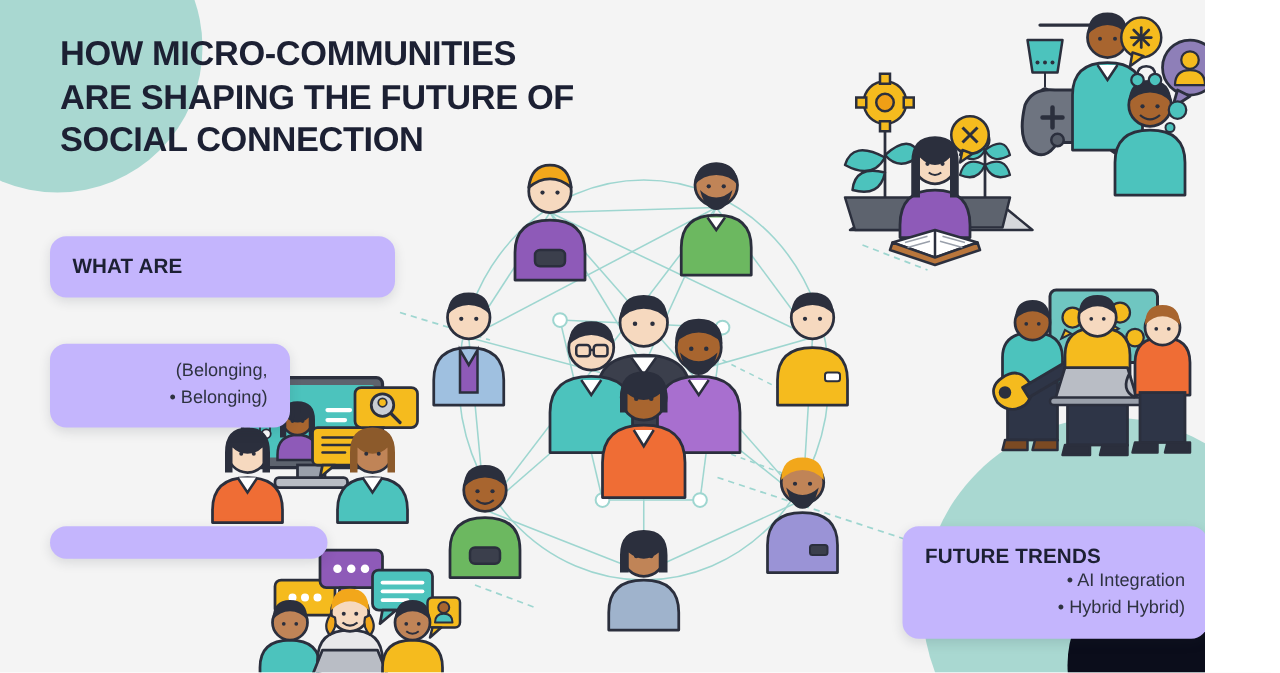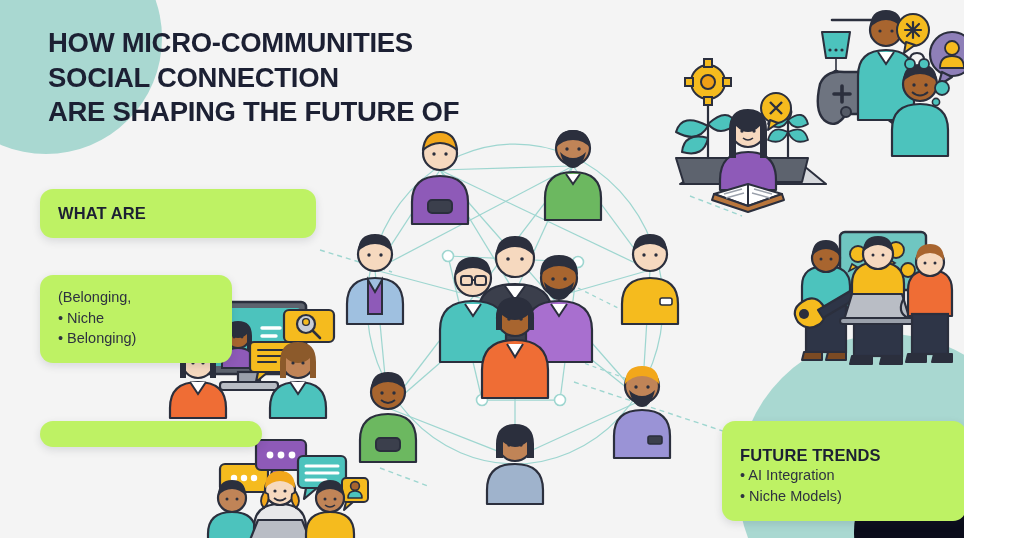--- a/index.html
+++ b/index.html
@@ -44,74 +44,74 @@
     line-height: 1.26;
     letter-spacing: -0.3px;
     color: #1c2033;
     text-transform: uppercase;
   }
   #page-title .tline { display: block; }
 
   
   .card {
     position: absolute;
-    background: #bef264;
+    background: #c4b5fd;
     border-radius: 13px;
     box-shadow: 0 3px 9px rgba(30,35,55,0.13);
     box-sizing: border-box;
   }
   .card-title {
     font-size: 16.5px;
     font-weight: bold;
     color: #1c2033;
     text-transform: uppercase;
     letter-spacing: 0.1px;
     line-height: 1.24;
   }
   .card-body {
     font-size: 14.5px;
     color: #2e3240;
     line-height: 1.42;
   }
-  .card-body .bullet-row { display: block; white-space: nowrap; }
+  .card-body .bullet-row { display: block; white-space: nowrap; text-align: right; }
 
   #card-what-are {
     left: 40px; top: 189px;
     width: 276px; padding: 14px 18px 15px 18px;
   }
   #card-definition {
     left: 40px; top: 275px;
     width: 192px; padding: 12px 18px 14px 18px;
   }
   #card-benefits {
     left: 40px; top: 421px;
     width: 222px; padding: 12px 18px 14px 18px;
   }
   #card-future {
     left: 722px; top: 421px;
-    width: 244px; padding: 24px 18px 14px 18px;
+    width: 244px; padding: 14px 18px 14px 18px;
   }
 
   
   .illus { position: absolute; }
   svg { display: block; overflow: visible; }
 </style>
 </head>
 <body>
 
 <div id="canvas">
 
   <div class="blob" id="blob-top-left"></div>
   <div class="blob" id="blob-bottom-right-mint"></div>
   <div class="blob" id="blob-bottom-right-dark"></div>
 
   <div id="page-title">
     <span class="tline">HOW MICRO-COMMUNITIES</span>
+    <span class="tline">ARE SHAPING THE FUTURE OF</span>
     <span class="tline">SOCIAL CONNECTION</span>
-    <span class="tline">ARE SHAPING THE FUTURE OF</span>
   </div>
 
   <svg class="illus" style="left:0;top:0;" width="1024" height="538">
     <line x1="320" y1="250" x2="392" y2="272" stroke="#9ed6d0" stroke-width="1.4" stroke-dasharray="5 4"></line>
     <line x1="574" y1="382" x2="726" y2="432" stroke="#9ed6d0" stroke-width="1.4" stroke-dasharray="5 4"></line>
     <line x1="690" y1="196" x2="742" y2="216" stroke="#9ed6d0" stroke-width="1.4" stroke-dasharray="5 4"></line>
     <line x1="380" y1="468" x2="428" y2="486" stroke="#9ed6d0" stroke-width="1.4" stroke-dasharray="5 4"></line>
   </svg>
 
   <svg class="illus" style="left:330px; top:118px;" width="370" height="372">
@@ -578,31 +578,30 @@
 
   <div class="card" id="card-what-are">
     <div class="card-title">
       <span>WHAT ARE</span><br>
     </div>
   </div>
 
   <div class="card" id="card-definition">
     <div class="card-body">
       <span class="bullet-row">(Belonging,</span>
-      <span class="bullet-row">• Niche</span>
       <span class="bullet-row">• Belonging)</span>
     </div>
   </div>
 
   <div class="card" id="card-benefits">
     <div class="card-body">
     </div>
   </div>
 
   <div class="card" id="card-future">
     <div class="card-title">FUTURE TRENDS</div>
     <div class="card-body">
       <span class="bullet-row">• AI Integration</span>
-      <span class="bullet-row">• Niche Models)</span>
+      <span class="bullet-row">• Hybrid Hybrid)</span>
     </div>
   </div>
 
 </div>
 
 </body></html>

